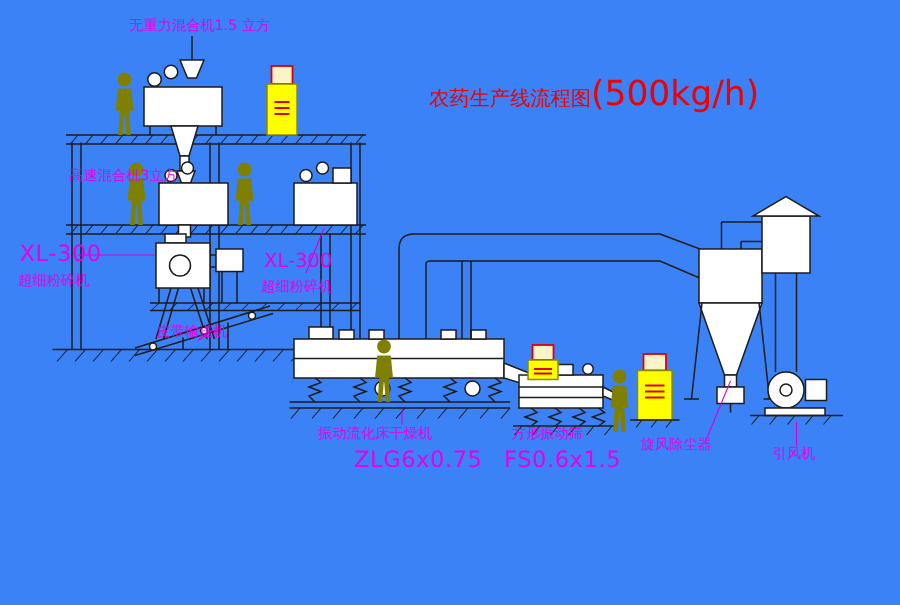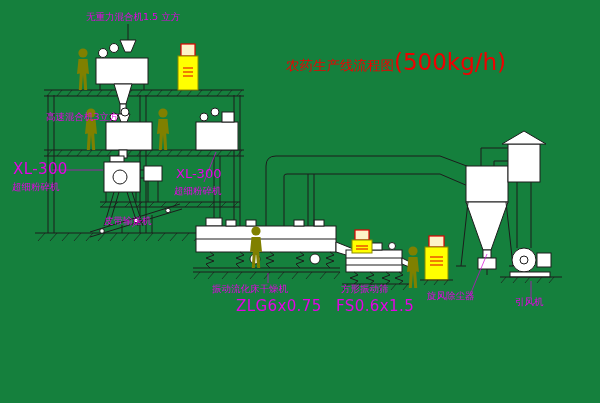--- a/index.html
+++ b/index.html
@@ -1,16 +1,16 @@
 <!DOCTYPE html>
 <html><head>
 <meta charset="utf-8">
 <style>
   html,body{margin:0;padding:0;background:#ffffff}
-  .stage{position:relative;width:600px;height:403px;background:#15803d;overflow:hidden;
+  .stage{position:relative;width:600px;height:403px;background:#3b82f6;overflow:hidden;
          font-family:"DejaVu Sans",sans-serif}
   svg{display:block}
   .ln{stroke:#1c1c1c;stroke-width:1;fill:none}
   .lnf{stroke:#1c1c1c;stroke-width:1;fill:#ffffff}
   .hatch{stroke:#1c1c1c;stroke-width:.7;fill:none}
   .person{fill:#808000;stroke:none}
   .panel-red{fill:#fdf3c8;stroke:#e00000;stroke-width:1.2}
   .panel-yellow{fill:#ffff00;stroke:#8a8a00;stroke-width:1}
   .redmark{stroke:#e00000;stroke-width:1.2;fill:none}
   .leader{stroke:#d400d4;stroke-width:.7;fill:none}

